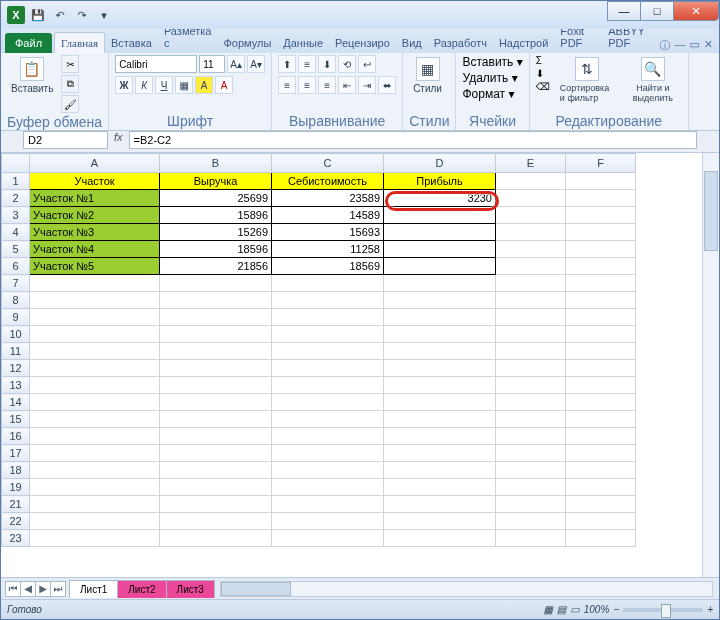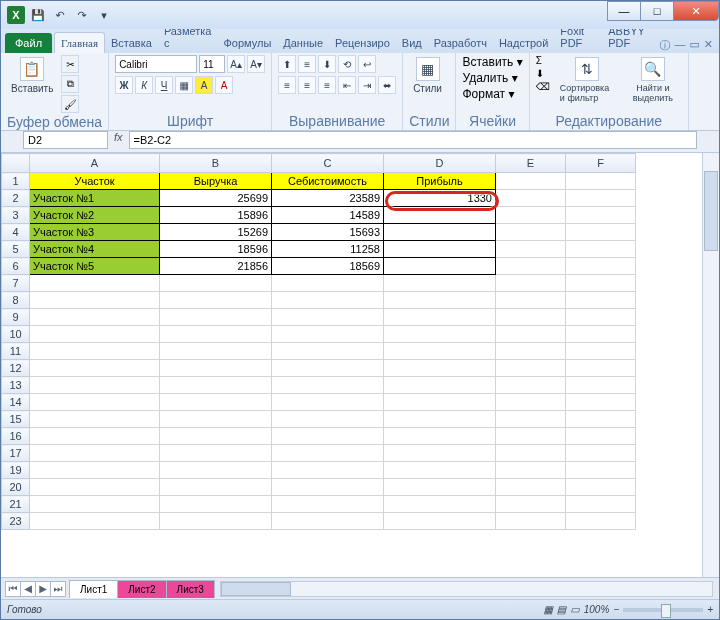--- a/index.html
+++ b/index.html
@@ -221,21 +221,21 @@
         <td class="hdr-y">Себистоимость</td>
         <td class="hdr-y">Прибыль</td>
         <td></td>
         <td></td>
       </tr>
       <tr>
             <th class="rowh">2</th>
         <td class="row-g">Участок №1</td>
         <td class="num">25699</td>
         <td class="num">23589</td>
-        <td class="num">1330</td>
+        <td class="num">3230</td>
         <td></td>
             <td></td>
           </tr>
       <tr>
             <th class="rowh">3</th>
         <td class="row-g">Участок №2</td>
         <td class="num">15896</td>
         <td class="num">14589</td>
         <td class="d-border"></td>
         <td></td>
@@ -361,39 +361,48 @@
       <tr>
             <th class="rowh">17</th>
             <td></td>
             <td></td>
             <td></td>
             <td></td>
             <td></td>
             <td></td>
           </tr>
       <tr>
+            <th class="rowh">18</th>
+            <td></td>
+            <td></td>
+            <td></td>
+            <td></td>
+            <td></td>
+            <td></td>
+          </tr>
+      <tr>
             <th class="rowh">19</th>
             <td></td>
             <td></td>
             <td></td>
             <td></td>
             <td></td>
             <td></td>
           </tr>
       <tr>
-            <th class="rowh">20</th>
-            <td></td>
-            <td></td>
-            <td></td>
-            <td></td>
-            <td></td>
-            <td></td>
-          </tr>
-      <tr>
             <th class="rowh">21</th>
+            <td></td>
+            <td></td>
+            <td></td>
+            <td></td>
+            <td></td>
+            <td></td>
+          </tr>
+      <tr>
+            <th class="rowh">22</th>
             <td></td>
             <td></td>
             <td></td>
             <td></td>
             <td></td>
             <td></td>
           </tr>
       <tr>
             <th class="rowh">23</th>
             <td></td>

